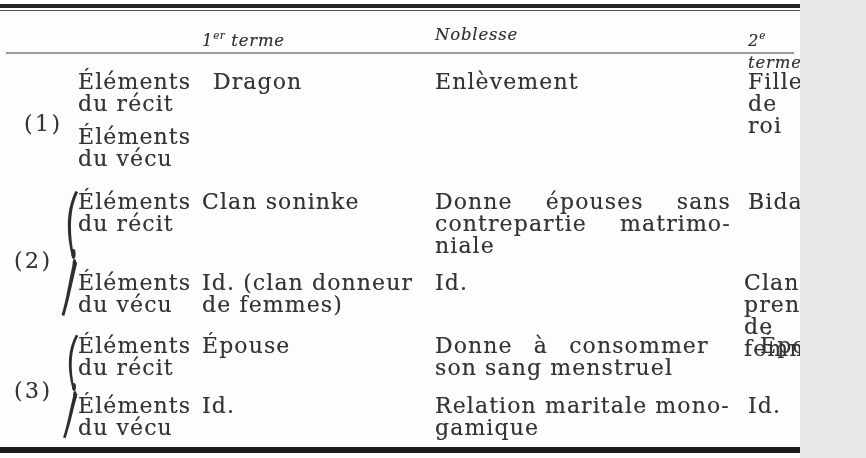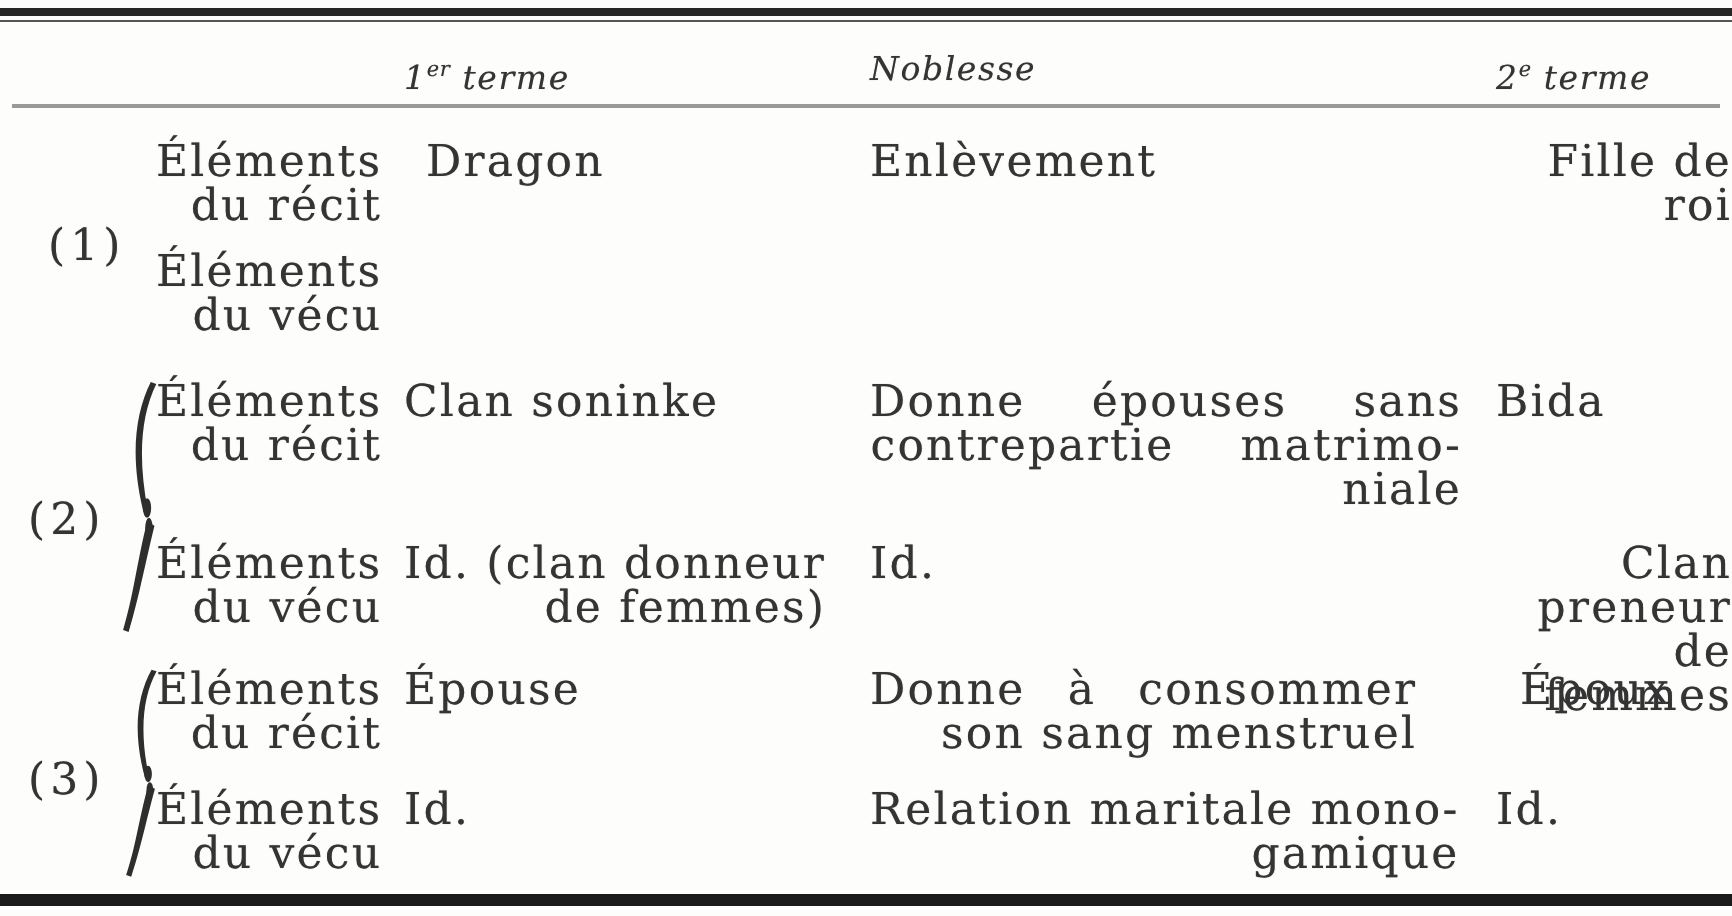--- a/index.html
+++ b/index.html
@@ -1,23 +1,22 @@
 <!DOCTYPE html>
 <html><head>
 <meta charset="utf-8">
 <style>
   html,body{margin:0;padding:0;background:#e8e8e6;}
   .page{
     position:relative;
-    width:866px;height:458px;
+    width:800px;height:458px;
     background:#fdfdfb;
     font-family:"DejaVu Serif","Liberation Serif",serif;
     color:#333;
     overflow:hidden;
-    text-align:right;
   }
   .rule{position:absolute;left:0;right:0;}
   .rule-top-thick{top:4px;height:4px;background:#262626;}
   .rule-top-thin{top:10px;height:1px;background:#555;}
   .rule-header{top:52px;height:2px;left:6px;right:6px;background:#9a9a9a;}
   .rule-bottom{top:447px;height:6px;background:#1b1b1b;}
 
   .cell{
     position:absolute;
     font-size:22px;line-height:22px;

